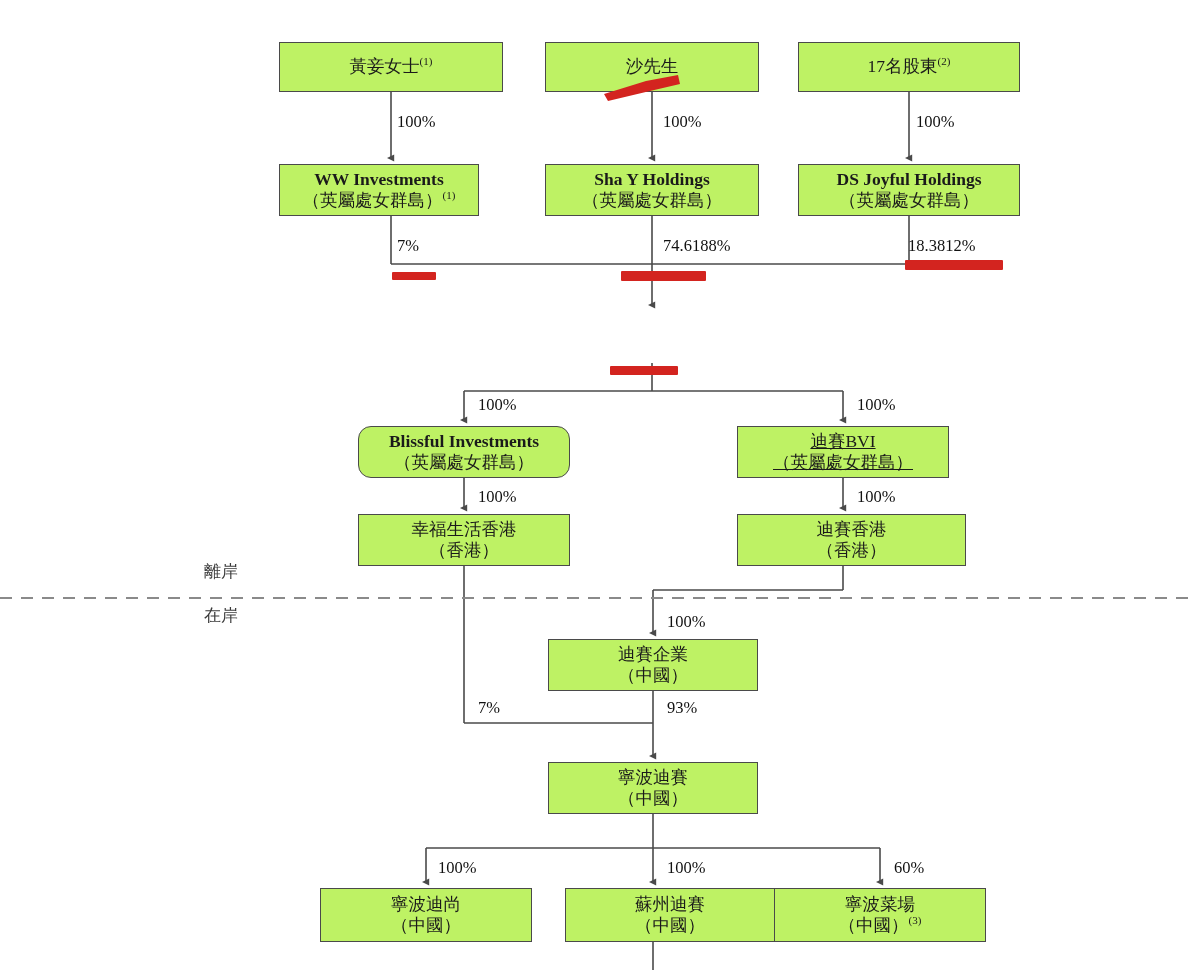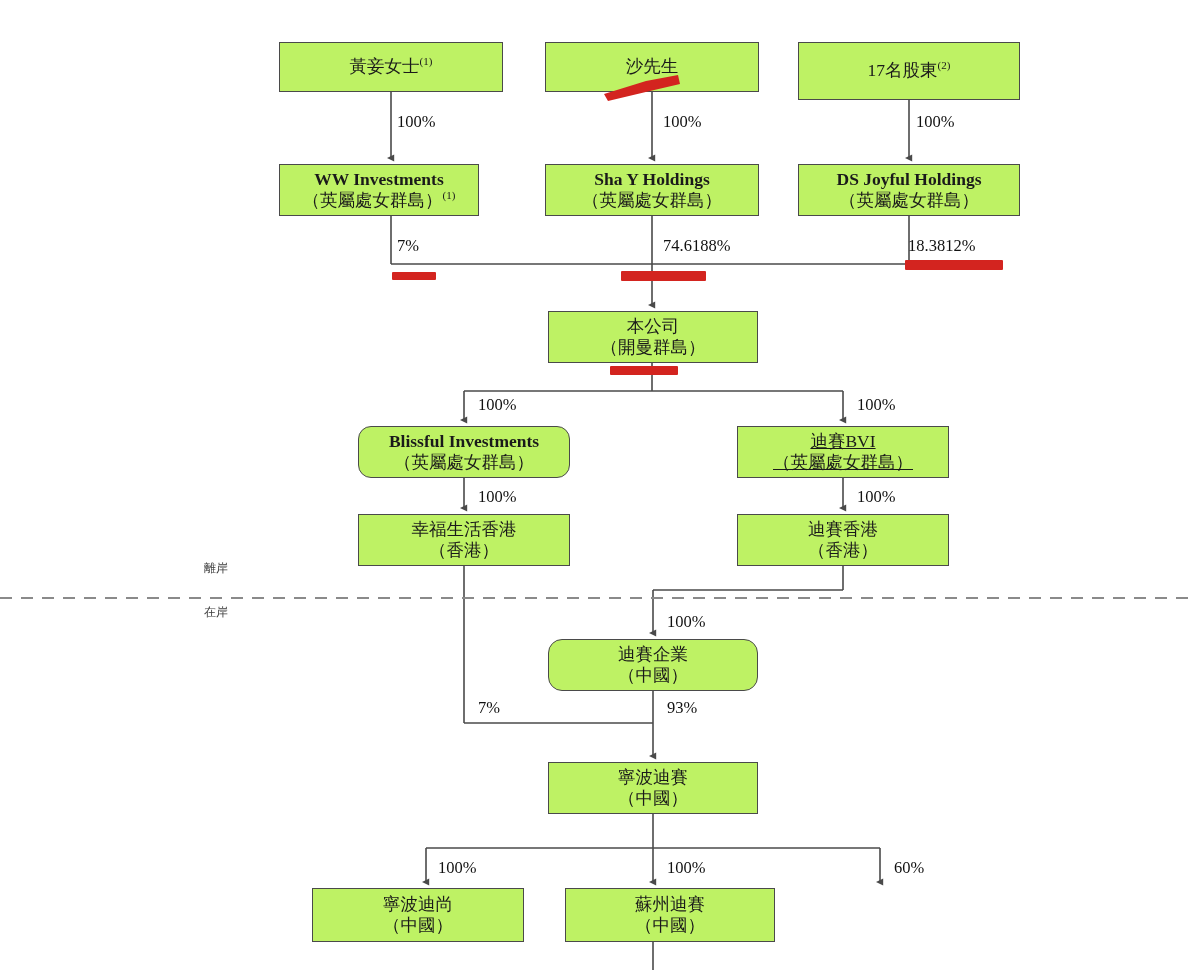--- a/index.html
+++ b/index.html
@@ -57,21 +57,21 @@
   .edge-label {
     position: absolute;
     font-size: 16.5px;
     white-space: nowrap;
     z-index: 4;
     color: #111;
     text-align: center;
   }
   .side-label {
     position: absolute;
-    font-size: 12px;
+    font-size: 17px;
     white-space: nowrap;
     z-index: 4;
     color: #3b3b3b;
   }
   .redmark {
     position: absolute;
     background: #d3241f;
     z-index: 6;
     border-radius: 1px;
   }
@@ -138,84 +138,84 @@
   <div class="side-label" style="left:204px;top:604px;">在岸</div>
 
   <div class="node one-line" style="left:279px;top:42px;width:224px;height:50px;">
     <div class="line1"><span>黃妾女士</span><span class="sup">(1)</span></div>
   </div>
 
   <div class="node one-line" style="left:545px;top:42px;width:214px;height:50px;">
     <div class="line1"><span>沙先生</span></div>
   </div>
 
-  <div class="node one-line" style="left:798px;top:42px;width:222px;height:58px;">
+  <div class="node one-line" style="left:798px;top:42px;width:222px;height:50px;">
     <div class="line1"><span>17名股東</span><span class="sup">(2)</span></div>
   </div>
 
   <div class="node" style="left:279px;top:164px;width:200px;height:52px;">
     <div class="line1"><b>WW Investments</b></div>
     <div class="line2"><span>（英屬處女群島）</span><span class="sup">(1)</span></div>
   </div>
 
   <div class="node" style="left:545px;top:164px;width:214px;height:52px;">
     <div class="line1"><b>Sha Y Holdings</b></div>
     <div class="line2"><span>（英屬處女群島）</span></div>
   </div>
 
   <div class="node" style="left:798px;top:164px;width:222px;height:52px;">
     <div class="line1"><b>DS Joyful Holdings</b></div>
     <div class="line2"><span>（英屬處女群島）</span></div>
   </div>
 
-  <div class="node" style="left:548px;top:311px;width:210px;height:52px;">
-    <div class="line1"><span>本公司</span></div>
-    <div class="line2"><span>（開曼群島）</span></div>
-  </div>
 
   <div class="node" style="left:358px;top:426px;width:212px;height:52px;border-radius:13px;">
     <div class="line1"><b>Blissful Investments</b></div>
     <div class="line2"><span>（英屬處女群島）</span></div>
   </div>
 
   <div class="node" style="left:737px;top:426px;width:212px;height:52px;text-decoration:underline;">
     <div class="line1"><span>迪賽BVI</span></div>
     <div class="line2"><span>（英屬處女群島）</span></div>
   </div>
 
   <div class="node" style="left:358px;top:514px;width:212px;height:52px;">
     <div class="line1"><span>幸福生活香港</span></div>
     <div class="line2"><span>（香港）</span></div>
   </div>
 
-  <div class="node" style="left:737px;top:514px;width:212px;height:52px;">
+  <div class="node" style="left:737px;top:514px;width:229px;height:52px;">
     <div class="line1"><span>迪賽香港</span></div>
     <div class="line2"><span>（香港）</span></div>
   </div>
 
-  <div class="node" style="left:548px;top:639px;width:210px;height:52px;border-radius:14px;">
+  <div class="node" style="left:548px;top:639px;width:210px;height:52px;">
     <div class="line1"><span>迪賽企業</span></div>
     <div class="line2"><span>（中國）</span></div>
   </div>
 
   <div class="node" style="left:548px;top:762px;width:210px;height:52px;">
     <div class="line1"><span>寧波迪賽</span></div>
     <div class="line2"><span>（中國）</span></div>
   </div>
 
-  <div class="node" style="left:312px;top:888px;width:212px;height:54px;">
+  <div class="node" style="left:320px;top:888px;width:212px;height:54px;">
     <div class="line1"><span>寧波迪尚</span></div>
     <div class="line2"><span>（中國）</span></div>
   </div>
 
   <div class="node" style="left:548px;top:888px;width:210px;height:54px;margin-left:17px;">
     <div class="line1"><span>蘇州迪賽</span></div>
     <div class="line2"><span>（中國）</span></div>
   </div>
 
+  <div class="node" style="left:774px;top:888px;width:212px;height:54px;">
+    <div class="line1"><span>寧波菜場</span></div>
+    <div class="line2"><span>（中國）</span><span class="sup">(3)</span></div>
+  </div>
 
   <div class="edge-label" style="left:397px;top:112px;">100%</div>
   <div class="edge-label" style="left:663px;top:112px;">100%</div>
   <div class="edge-label" style="left:916px;top:112px;">100%</div>
 
   <div class="edge-label" style="left:397px;top:236px;">7%</div>
   <div class="edge-label" style="left:663px;top:236px;">74.6188%</div>
   <div class="edge-label" style="left:908px;top:236px;">18.3812%</div>
 
   <div class="edge-label" style="left:478px;top:395px;">100%</div>

